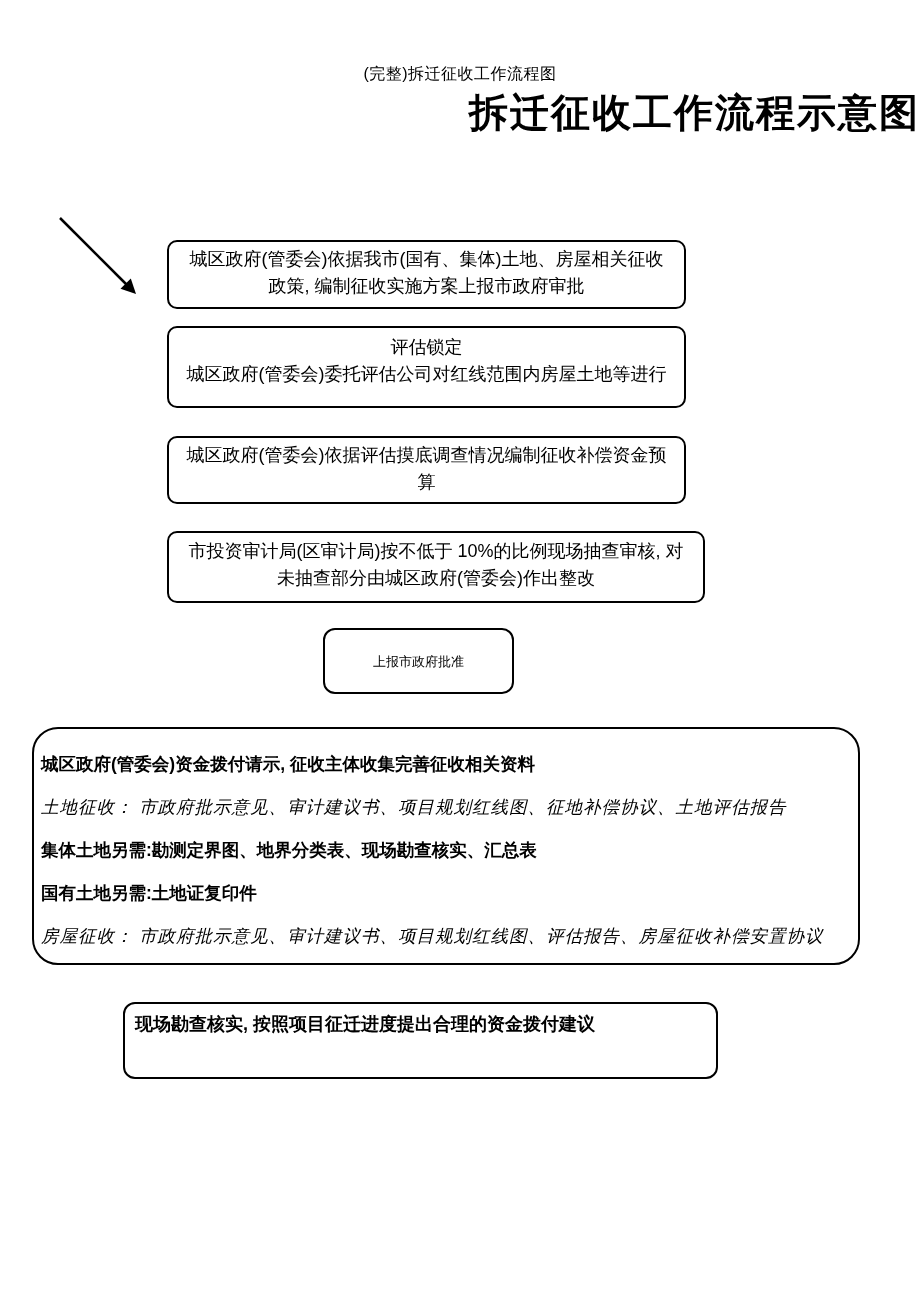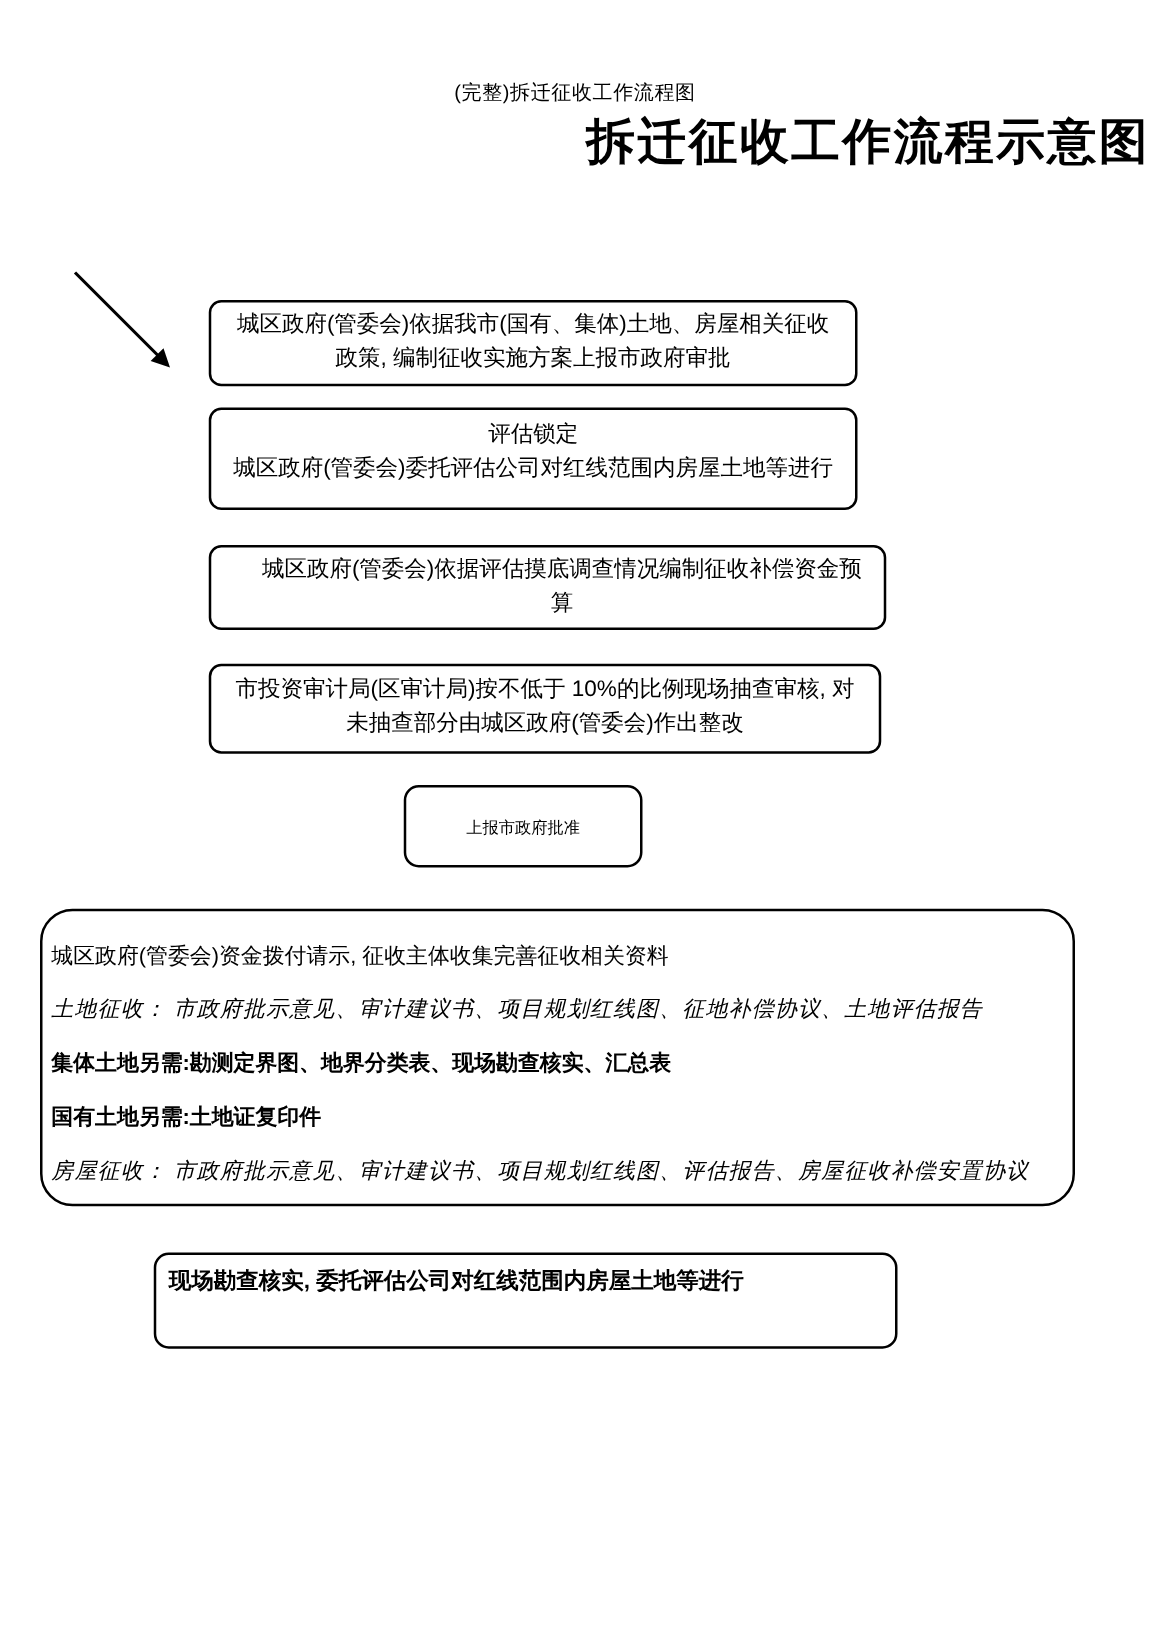--- a/index.html
+++ b/index.html
@@ -39,40 +39,40 @@
     border: 2px solid #000;
     border-radius: 10px;
     text-align: center;
     font-size: 18px;
     font-weight: normal;
     line-height: 27px;
     background: #fff;
   }
   .box1 { left: 167px; top: 240px; width: 515px; height: 61px; padding-top: 4px; }
   .box2 { left: 167px; top: 326px; width: 515px; height: 72px; padding-top: 6px; }
-  .box3 { left: 167px; top: 436px; width: 515px; height: 60px; padding-top: 4px; padding-left: 23px; }
+  .box3 { left: 167px; top: 436px; width: 515px; height: 60px; padding-top: 4px; }
   .box4 { left: 167px; top: 531px; width: 534px; height: 63px; padding-top: 5px; }
   .box5 {
     left: 323px; top: 628px; width: 187px; height: 56px;
     font-size: 13px; line-height: 52px; padding-top: 6px;
     border-radius: 12px;
   }
   .big-box {
     position: absolute;
     left: 32px; top: 727px;
     width: 828px; height: 238px;
     border: 2px solid #000;
     border-radius: 26px;
     background: #fff;
     padding: 24px 10px 0 7px;
     box-sizing: border-box;
   }
   .big-heading {
     font-size: 17.5px;
-    font-weight: normal;
+    font-weight: bold;
     line-height: 23px;
     margin-bottom: 20px;
     white-space: nowrap;
   }
   .mat-item {
     font-size: 17.5px;
     line-height: 23px;
     margin-bottom: 20px;
     white-space: nowrap;
   }
@@ -138,16 +138,16 @@
 
   <div class="big-box">
     <div class="big-heading">城区政府(管委会)资金拨付请示, 征收主体收集完善征收相关资料</div>
     <div class="mat-item kai">土地征收： 市政府批示意见、审计建议书、项目规划红线图、征地补偿协议、土地评估报告</div>
     <div class="mat-item hei">集体土地另需:勘测定界图、地界分类表、现场勘查核实、汇总表</div>
     <div class="mat-item hei">国有土地另需:土地证复印件</div>
     <div class="mat-item kai">房屋征收： 市政府批示意见、审计建议书、项目规划红线图、评估报告、房屋征收补偿安置协议</div>
   </div>
 
   <div class="final-box">
-    <span>现场勘查核实, 委托评估公司对红线范围内房屋土地等进行</span>
+    <span>现场勘查核实, 按照项目征迁进度提出合理的资金拨付建议</span>
   </div>
 
 </div>
 
 </body></html>

